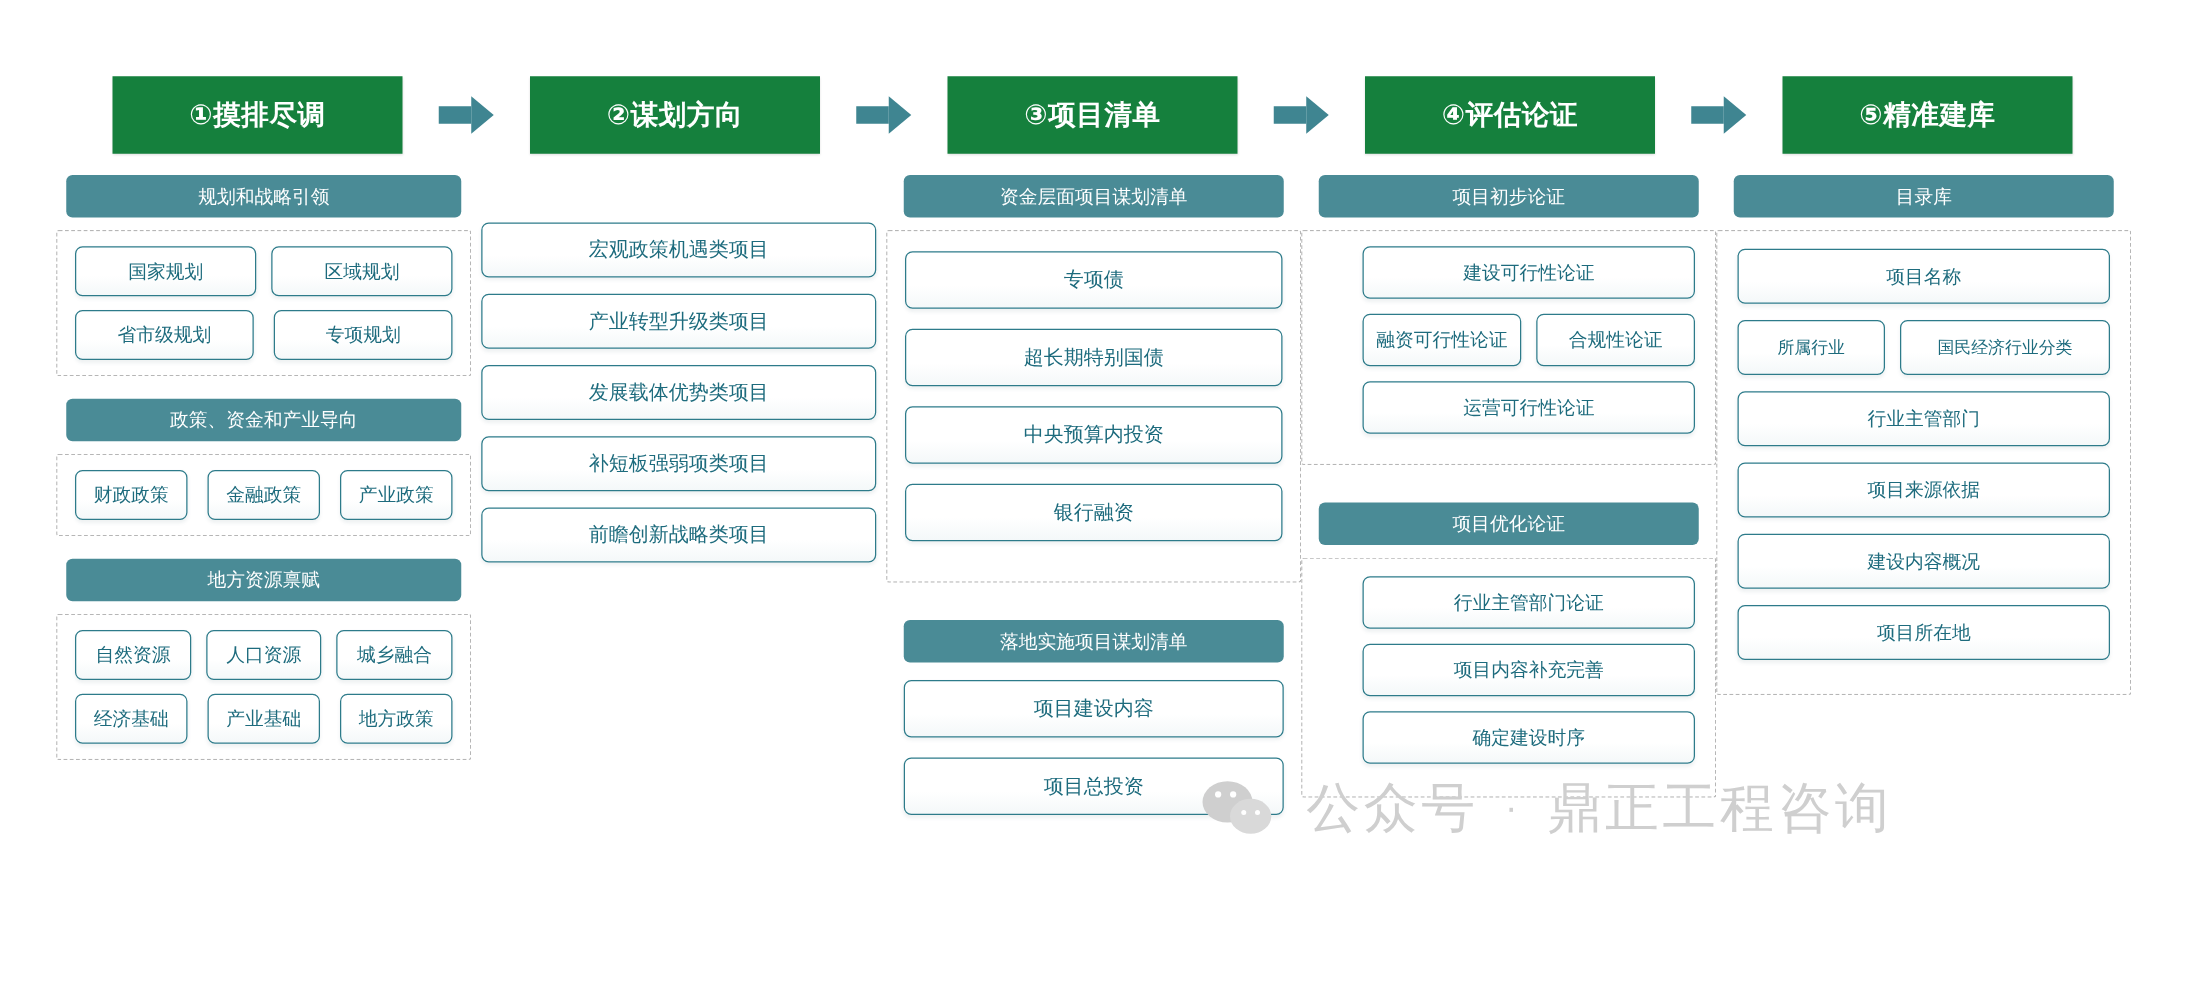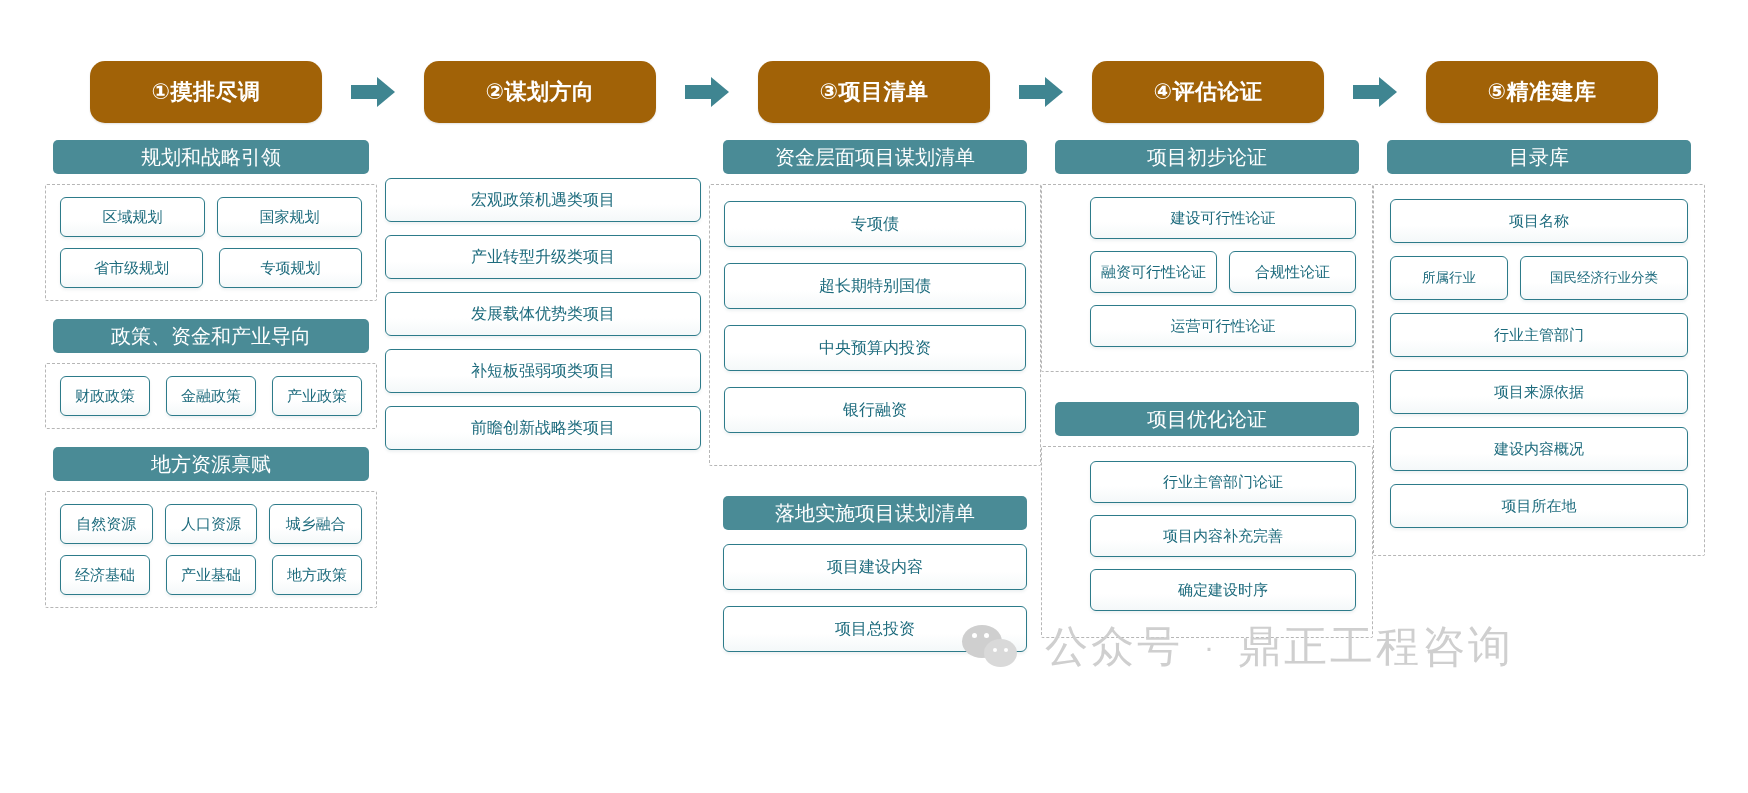--- a/index.html
+++ b/index.html
@@ -22,22 +22,22 @@
     left: 0; top: 60px;
     width: 1748px;
     height: 64px;
     display: flex;
     align-items: center;
     padding: 0 90px;
   }
   .stage-header {
     flex: 0 0 232px;
     height: 62px;
-    background: #a16207;
-    border-radius: 15px;
+    background: #15803d;
+    border-radius: 0;
     color: #ffffff;
     font-size: 22px;
     font-weight: bold;
     display: flex;
     align-items: center;
     justify-content: center;
     letter-spacing: 0.5px;
     box-shadow: 0 1px 2px rgba(0,0,0,0.12);
   }
   .arrow-gap { flex: 1 1 auto; display:flex; align-items:center; justify-content:center; }
@@ -74,21 +74,21 @@
     flex: 0 0 332px;
     display: flex;
     flex-direction: column;
   }
 
   .group { margin-bottom: 18px; }
 
   .group-title {
     background: #4a8b96;
     color: #ffffff;
-    font-size: 20px;
+    font-size: 15px;
     border-radius: 5px;
     height: 34px;
     display: flex;
     align-items: center;
     justify-content: center;
     margin: 0 8px 10px 8px;
   }
   .group-title.wide { margin-left: 14px; margin-right: 14px; }
 
   .dashed {
@@ -229,22 +229,22 @@
   </div>
 
   <div class="columns">
 
     <div class="column col1">
 
       <div class="group">
         <div class="group-title">规划和战略引领</div>
         <div class="dashed">
           <div class="cell-row">
+            <div class="cell">国家规划</div>
             <div class="cell">区域规划</div>
-            <div class="cell">国家规划</div>
           </div>
           <div class="cell-row">
             <div class="cell">省市级规划</div>
             <div class="cell">专项规划</div>
           </div>
         </div>
       </div>
 
       <div class="group">
         <div class="group-title">政策、资金和产业导向</div>

